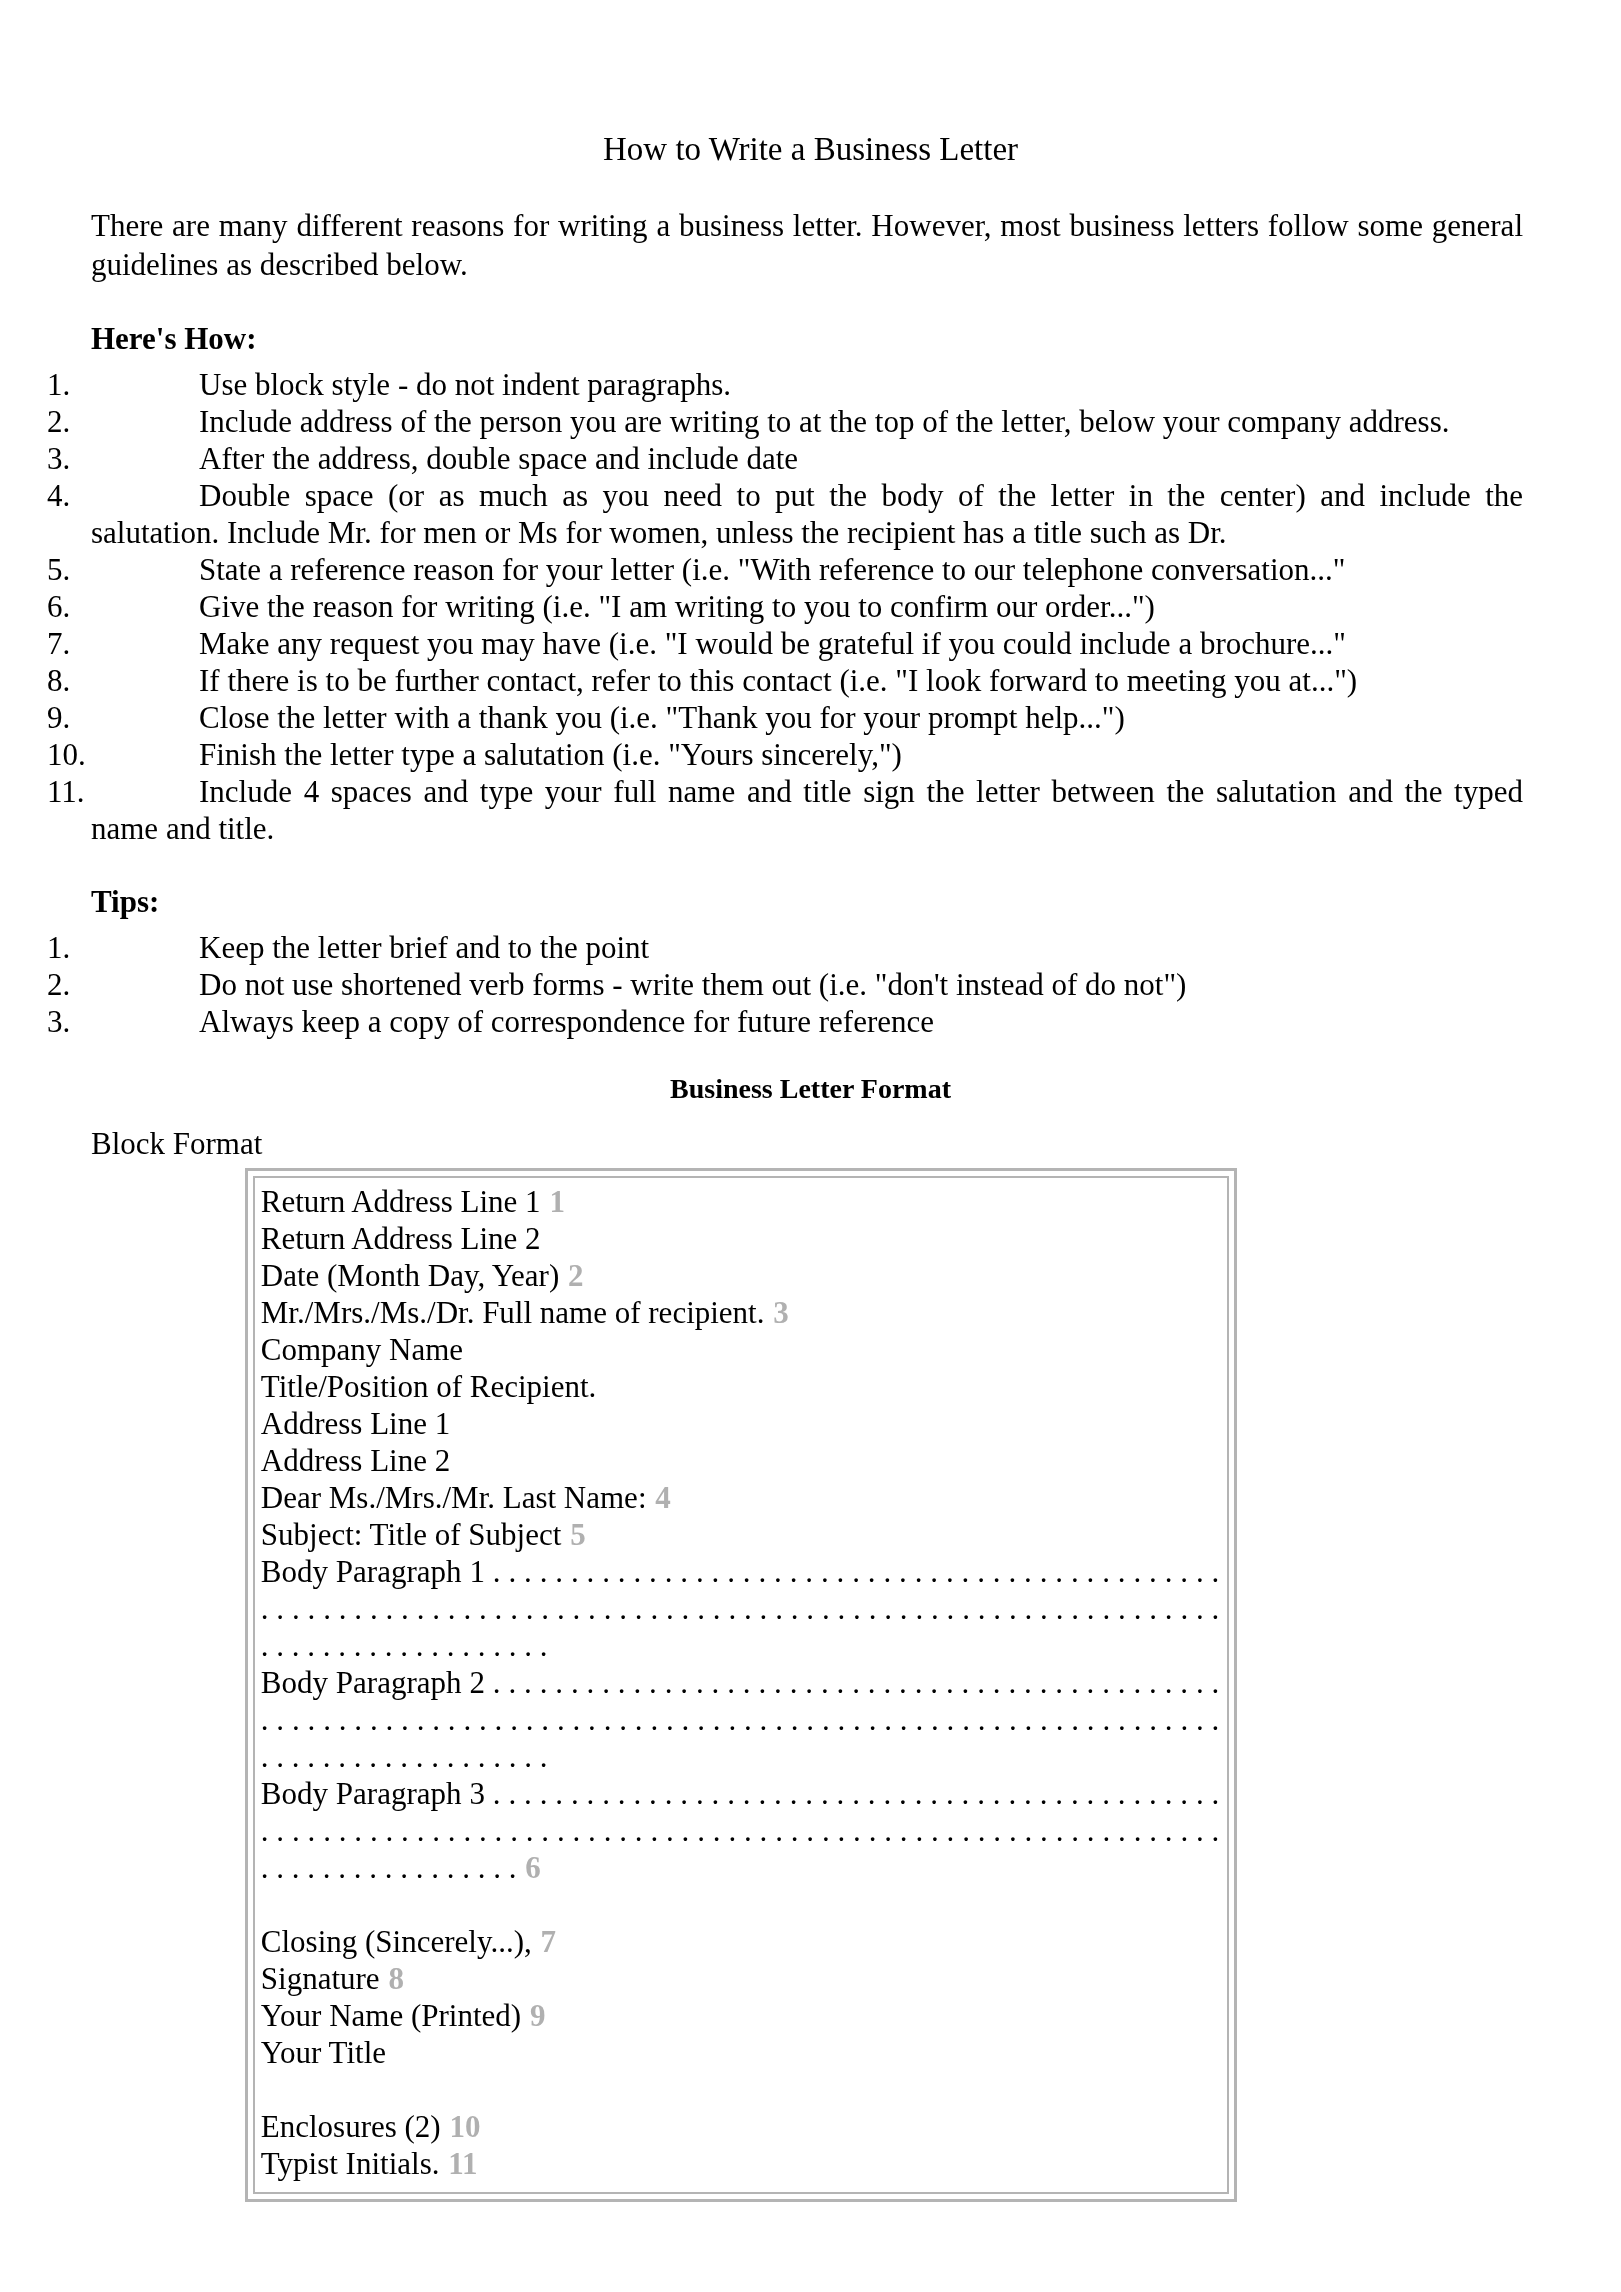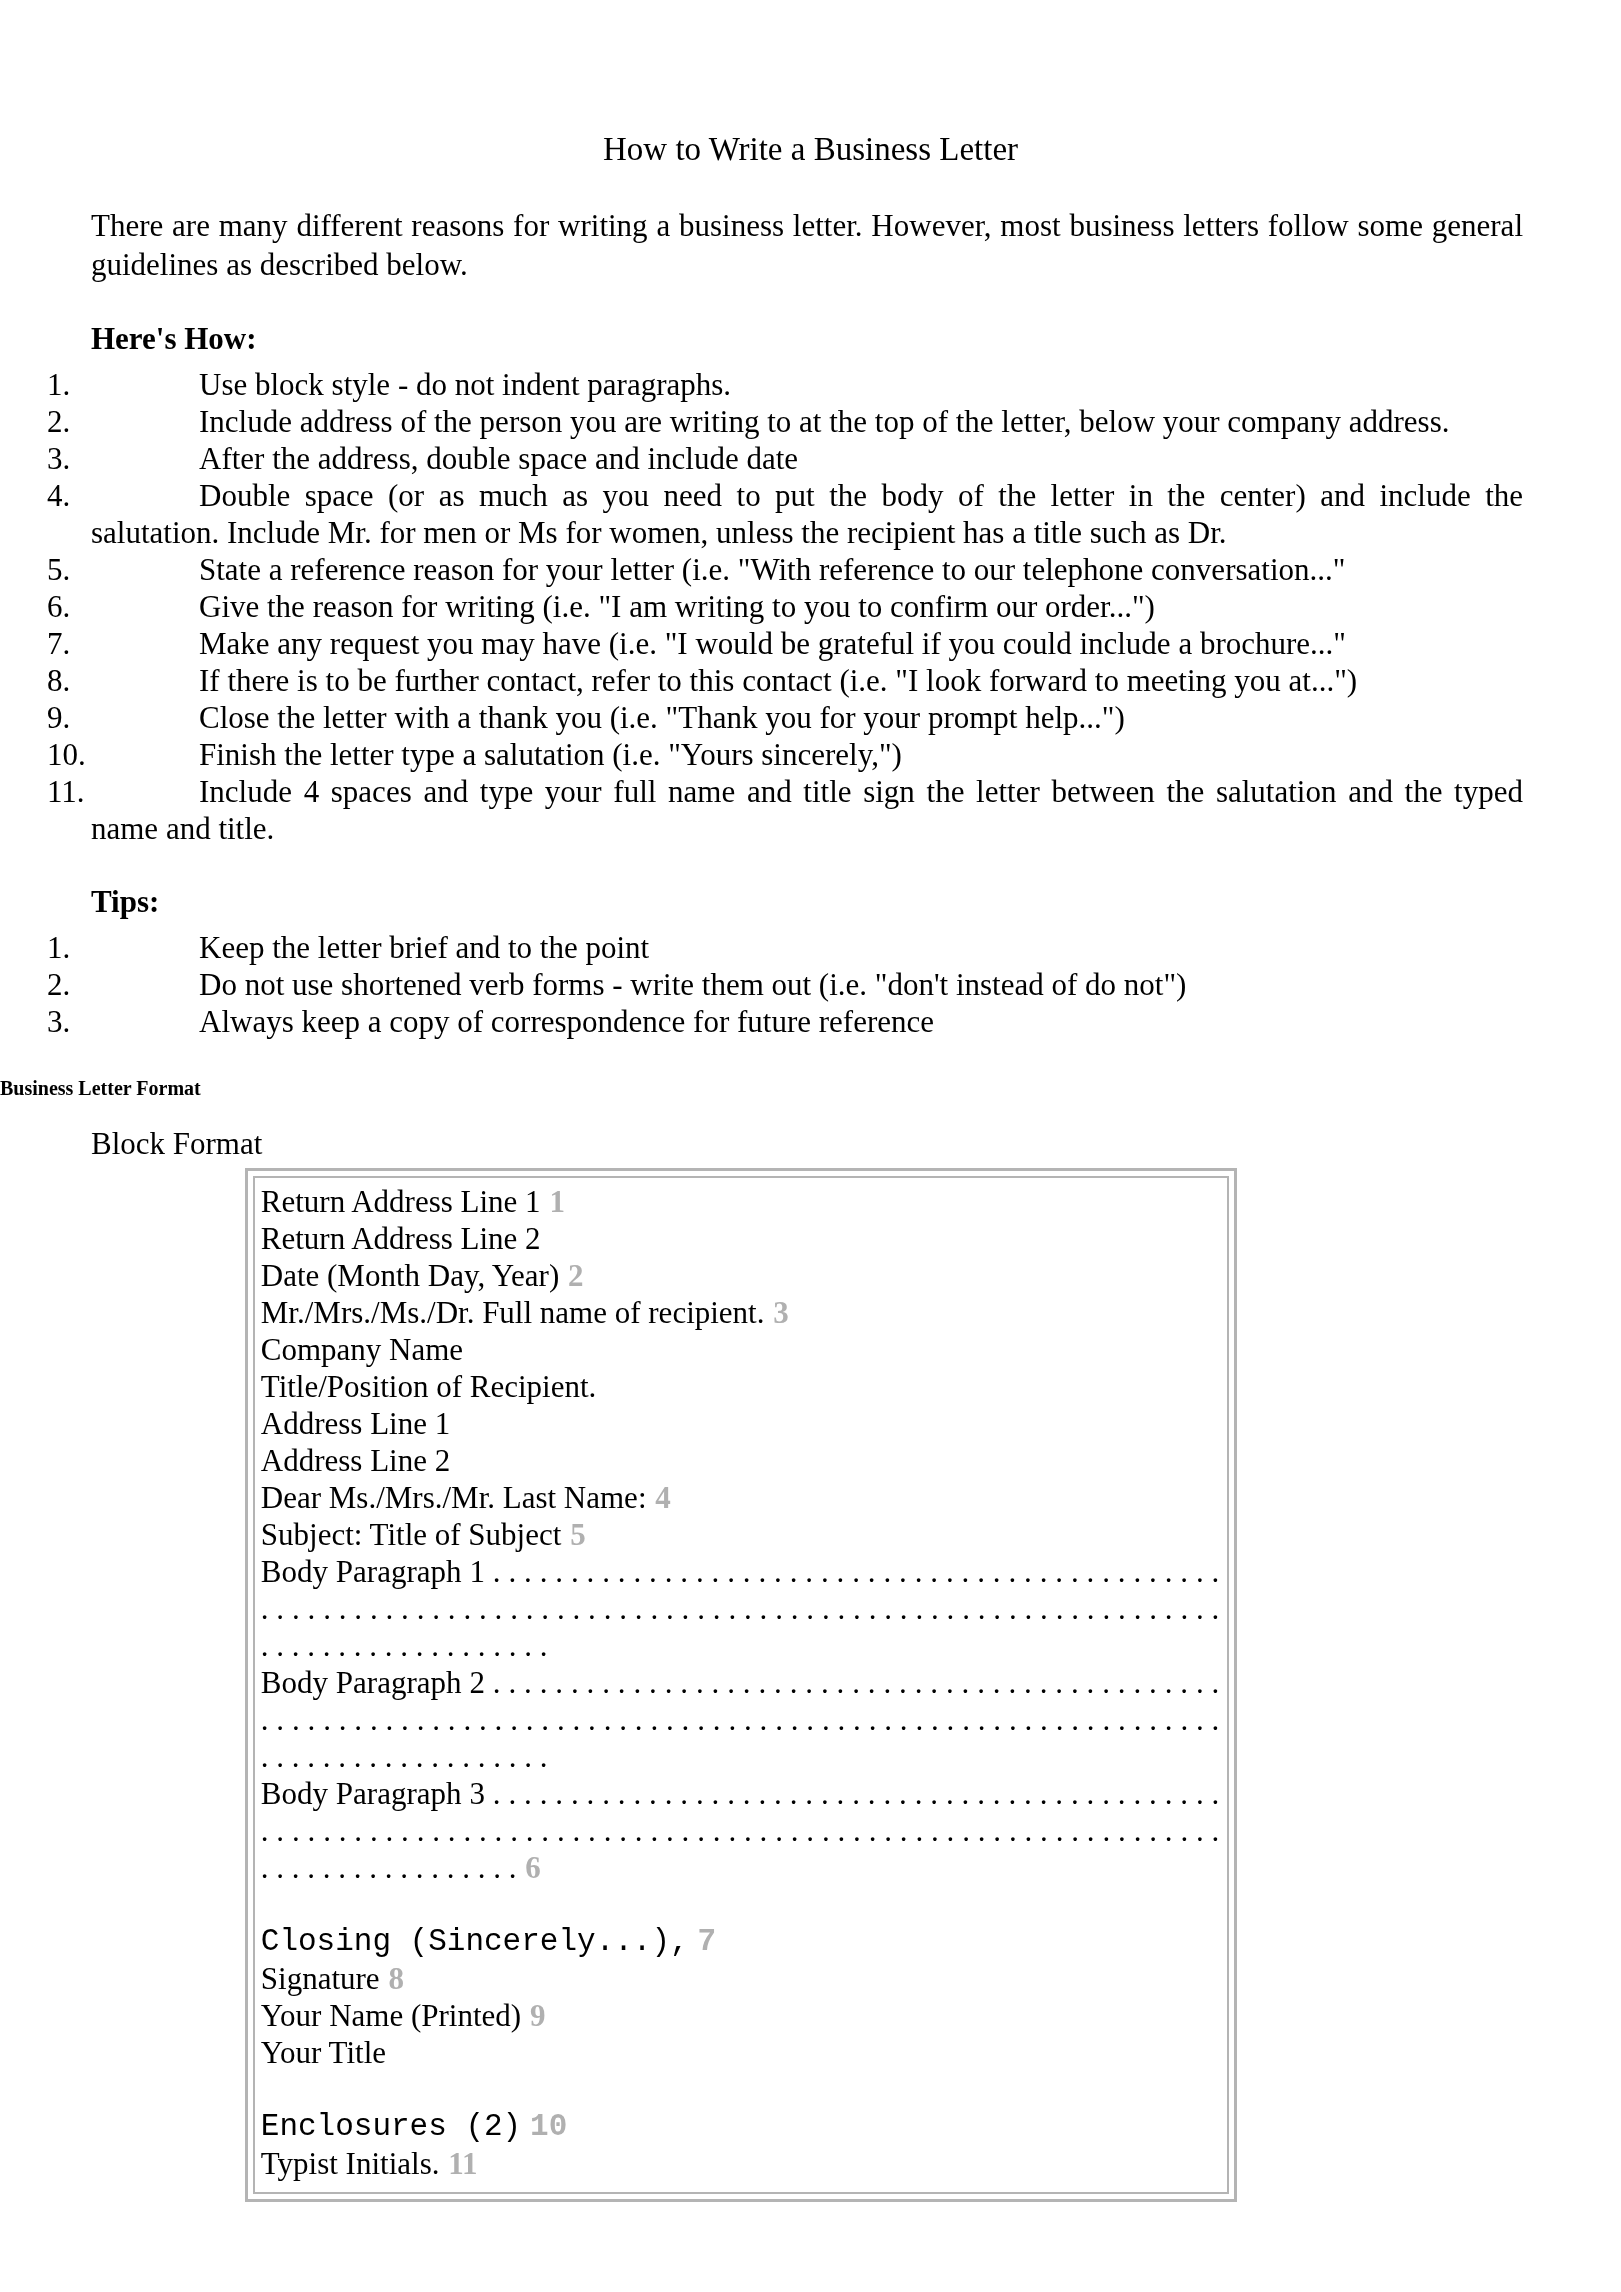--- a/index.html
+++ b/index.html
@@ -39,22 +39,22 @@
     text-align: justify;
   }
   .li .num {
     position: absolute;
     left: -44px;
     top: 0;
     text-indent: 0;
   }
   .center-heading {
     margin: 29px 0 16px 0;
-    text-align: left;
-    font-size: 20px;
+    text-align: center;
+    font-size: 28px;
     font-weight: bold;
     line-height: 39px;
   }
   .block-label {
     margin: 3.9px 0 5.9px 91px;
     line-height: 39px;
   }
   .format-box {
     margin-left: 245px;
     width: 992px;
@@ -68,21 +68,21 @@
   }
   .box-line {
     text-align: justify;
     line-height: 37px;
   }
   .gnum {
     color: #b0b0b0;
     font-weight: bold;
     margin-left: 8.8px;
   }
-  .gap { margin-top: 37px; font-family: Liberation Mono, monospace; }
+  .gap { margin-top: 37px; }
 </style>
 </head>
 <body>
 
 <h1 class="title">How to Write a Business Letter</h1>
 
 <p class="intro">There are many different reasons for writing a business letter. However, most business letters follow some general guidelines as described below.</p>
 
 <h2 class="sec-heading">Here's How:</h2>
 

